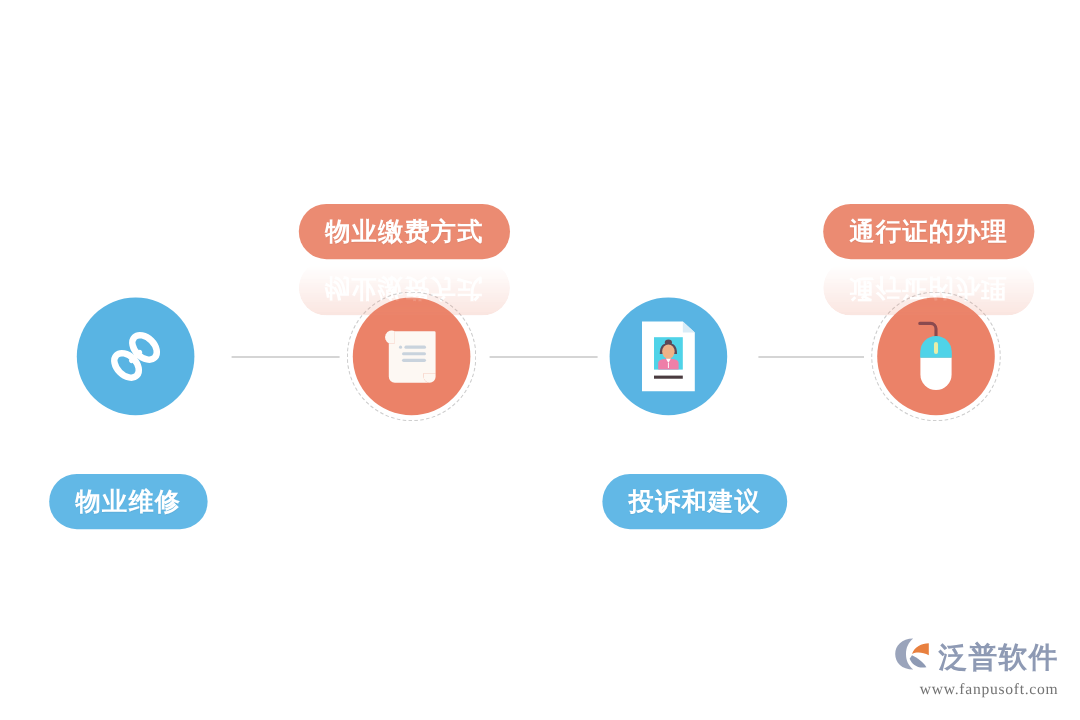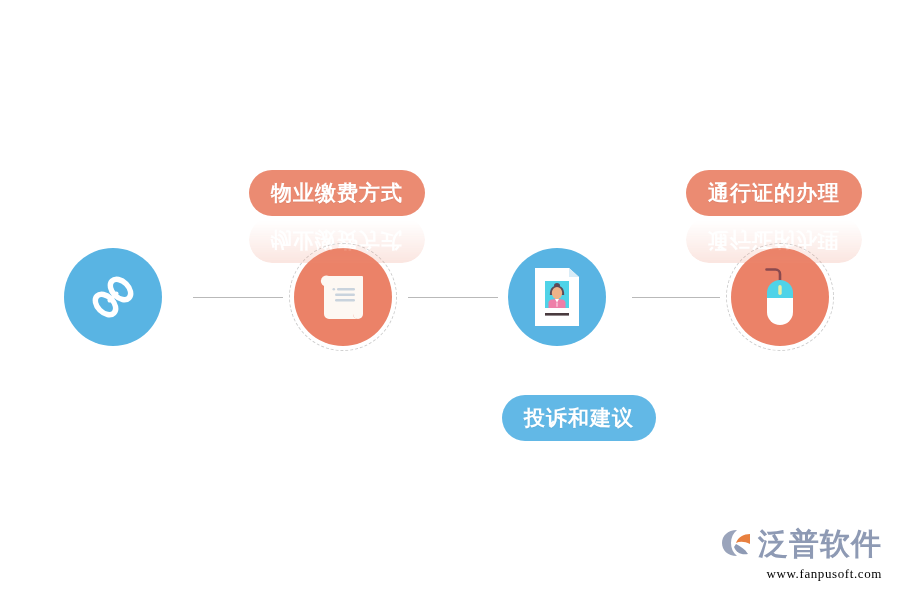--- a/index.html
+++ b/index.html
@@ -131,29 +131,29 @@
     display: flex;
     flex-direction: column;
     align-items: flex-end;
   }
   #logo-row {
     display: flex;
     align-items: center;
     gap: 4px;
   }
   #logo-text {
-    font-size: 30px;
+    font-size: 24px;
     font-weight: bold;
     color: #8e9ab4;
     letter-spacing: 1px;
     font-family: "DejaVu Sans", "Liberation Sans", sans-serif;
   }
   #logo-url {
     font-size: 13px;
-    color: #000000;
+    color: #737373;
     letter-spacing: 0.6px;
     margin-top: 1px;
     font-family: "Liberation Serif", "DejaVu Serif", serif;
   }
 </style>
 </head>
 <body>
 
 <div id="canvas">
 
@@ -253,20 +253,21 @@
       </span>
     </div>
   </div>
 
   <div class="reflection refl-1">物业缴费方式</div>
   <div class="pill orange pill-top-1">物业缴费方式</div>
 
   <div class="reflection refl-2">通行证的办理</div>
   <div class="pill orange pill-top-2">通行证的办理</div>
 
+  <div class="pill blue pill-bot-1">物业维修</div>
 
   <div class="pill blue pill-bot-2">投诉和建议</div>
 
   <div id="logo">
     <div id="logo-row">
       <span>
         <svg width="34" height="30" viewBox="0 0 34 30" aria-hidden="true">
 
           <path d="M17 2 C7.5 2 2 8 2 15 C2 22 7.5 28 17 28
                    C13 24.5 11 20.5 11 15 C11 9.5 13 5.5 17 2 Z" fill="#9aa4bb"></path>

